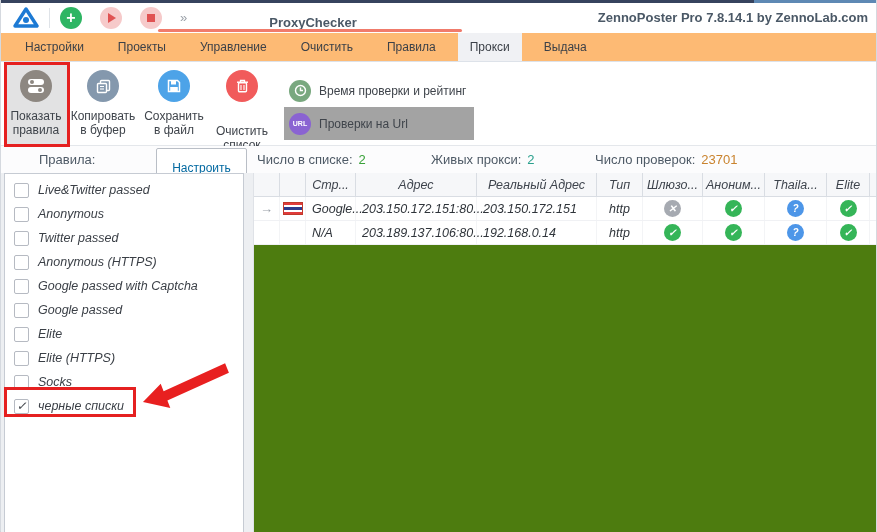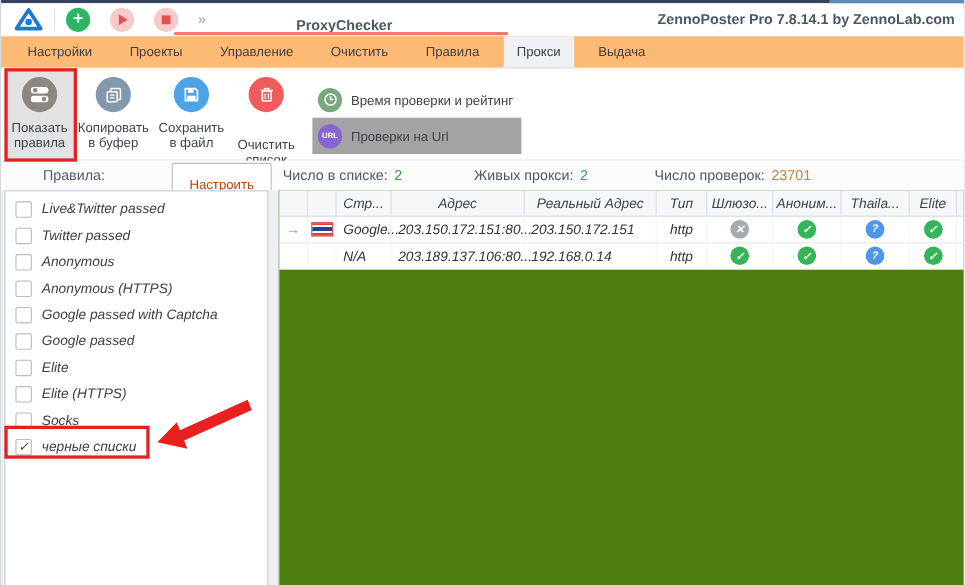--- a/index.html
+++ b/index.html
@@ -48,21 +48,21 @@
   .tool-toggle { display:flex; align-items:center; height:33px; padding:0 8px 0 5px; font-size:12px; color:#3f444b; }
   .tool-toggle .mini-circle { width:22px; height:22px; border-radius:50%; display:flex; align-items:center; justify-content:center; margin-right:8px; color:#fff; }
   .mini-clock { background:#79a87f; }
   .mini-url { background:#8a63d2; font-size:7px; font-weight:bold; }
   .tool-toggle[data-active="true"] { background:#a3a3a3; }
 
   
   .stats-row { position:absolute; top:146px; left:0; width:100%; height:27px; background:#fcfcfd; font-size:13px; color:#4e5a66; }
   .stats-row > * { position:absolute; top:0; height:27px; display:flex; align-items:center; }
   .rules-label { left:38px; }
-  .configure-btn { left:155px; top:2px; height:40px; width:91px; background:#fff; border:1px solid #b9bec6; border-radius:2px; font-size:12px; color:#c2410c; justify-content:center; font-family:"Liberation Sans", sans-serif; }
+  .configure-btn { left:155px; top:2px; height:40px; width:91px; background:#fff; border:1px solid #b9bec6; border-radius:2px; font-size:12px; color:#0369a1; justify-content:center; font-family:"Liberation Sans", sans-serif; }
   .stat-1 { left:256px; } .stat-2 { left:430px; } .stat-3 { left:594px; }
   .stat-val { margin-left:6px; font-size:13px; }
 
   
   .content { position:absolute; top:173px; left:0; width:100%; height:359px; background:#edeff2; display:flex;font-style:italic; }
   .left-panel { margin-left:3px; width:242px; background:#fff; border:1px solid #c6cbd3; border-bottom:none; padding-top:4px; }
   .cb-row { height:24px; display:flex; align-items:center; padding-left:9px; font-size:12.5px; color:#3a3f46; }
   .checkbox { width:15px; height:15px; border:1px solid #b6bac2; background:#fff; border-radius:2px; margin-right:9px; display:flex; align-items:center; justify-content:center; font-size:12px; color:#43474d; }
   .checkbox[data-checked="true"]::before { content:"\2713"; }
   .gap-strip { width:9px; }
@@ -211,25 +211,25 @@
   </div>
 
   <div class="content">
     <div class="left-panel">
       <div class="cb-row">
           <span class="checkbox" data-checked="false"></span>
           <span>Live&amp;Twitter passed</span>
         </div>
       <div class="cb-row">
           <span class="checkbox" data-checked="false"></span>
+          <span>Anonymous</span>
+        </div>
+      <div class="cb-row">
+          <span class="checkbox" data-checked="false"></span>
           <span>Twitter passed</span>
-        </div>
-      <div class="cb-row">
-          <span class="checkbox" data-checked="false"></span>
-          <span>Anonymous</span>
         </div>
       <div class="cb-row">
           <span class="checkbox" data-checked="false"></span>
           <span>Anonymous (HTTPS)</span>
         </div>
       <div class="cb-row">
           <span class="checkbox" data-checked="false"></span>
           <span>Google passed with Captcha</span>
         </div>
       <div class="cb-row">

